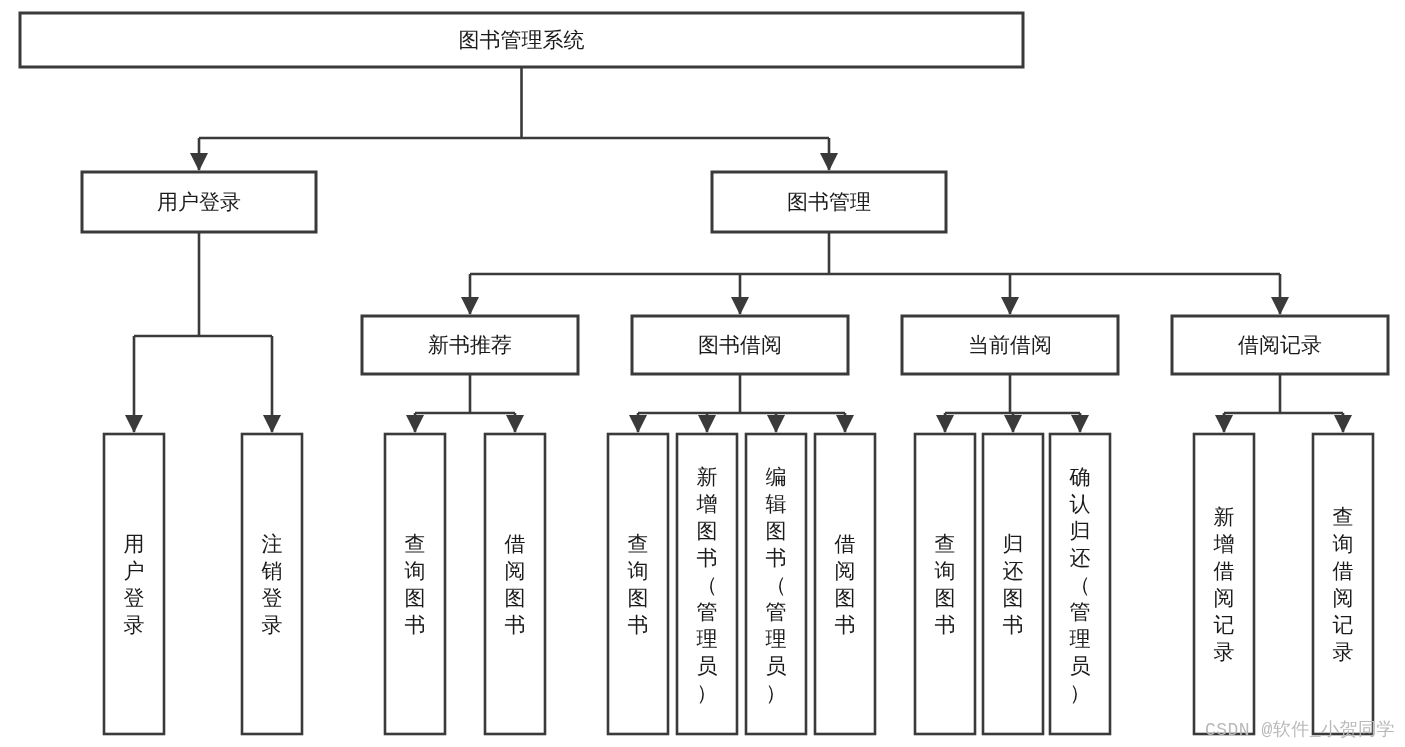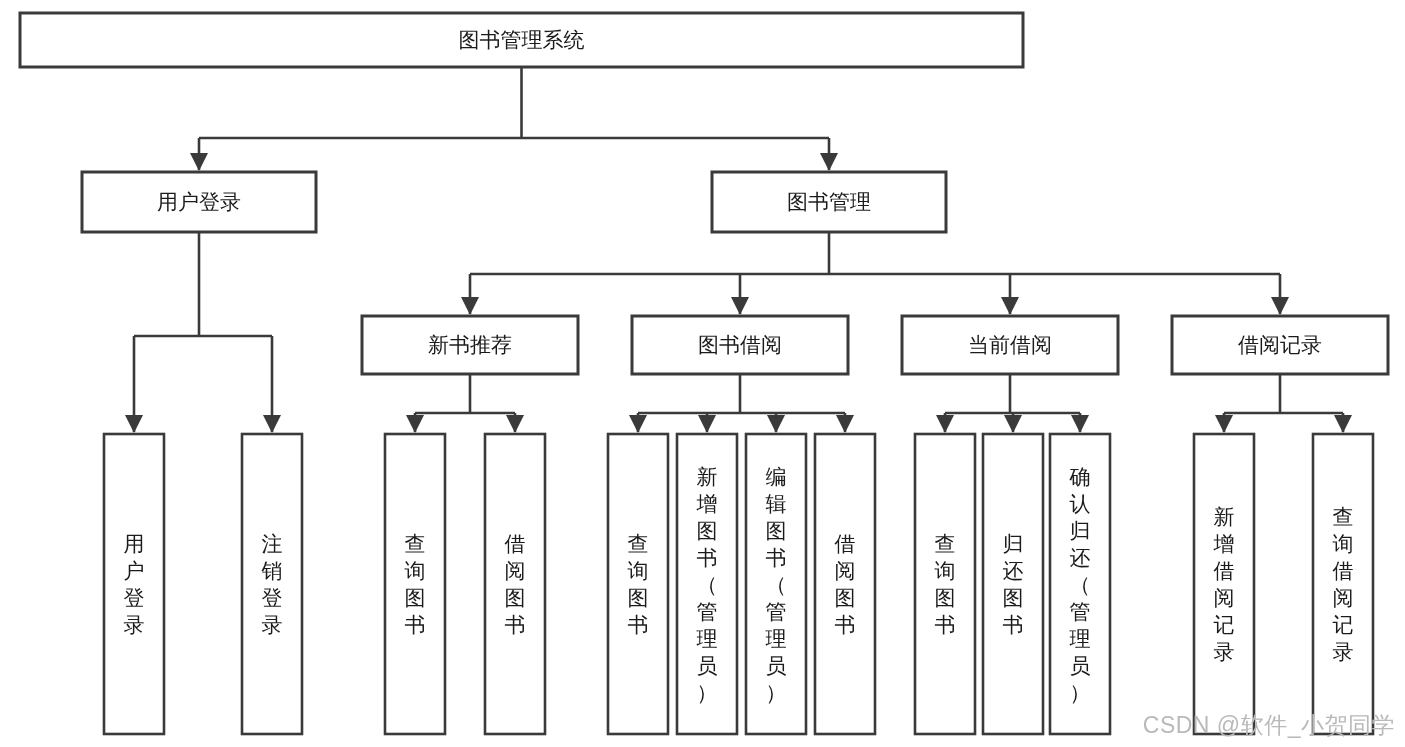--- a/index.html
+++ b/index.html
@@ -56,22 +56,22 @@
   .node-label-v {
     font-family: "DejaVu Sans", "Liberation Sans", sans-serif;
     font-size: 21px;
     fill: #1b1b1b;
     text-anchor: middle;
   }
   .watermark {
     position: absolute;
     right: 10px;
     bottom: 6px;
-    font-family: Liberation Sans, sans-serif;
-    font-size: 23px;
+    font-family: Liberation Mono, monospace;
+    font-size: 18px;
     color: #b9b9b9;
     white-space: nowrap;
     letter-spacing: 0.5px;
   }
 </style>
 </head>
 <body>
 
 <div id="diagram-root">
   <svg class="flow" viewBox="0 0 1405 747">

